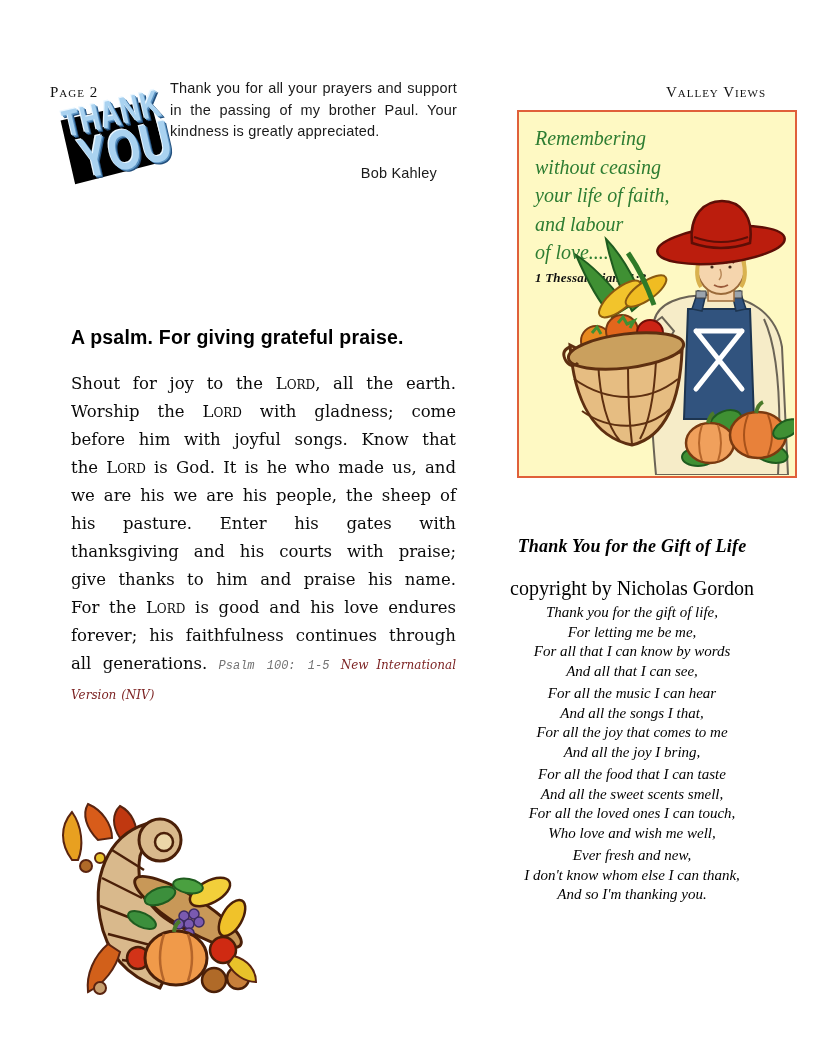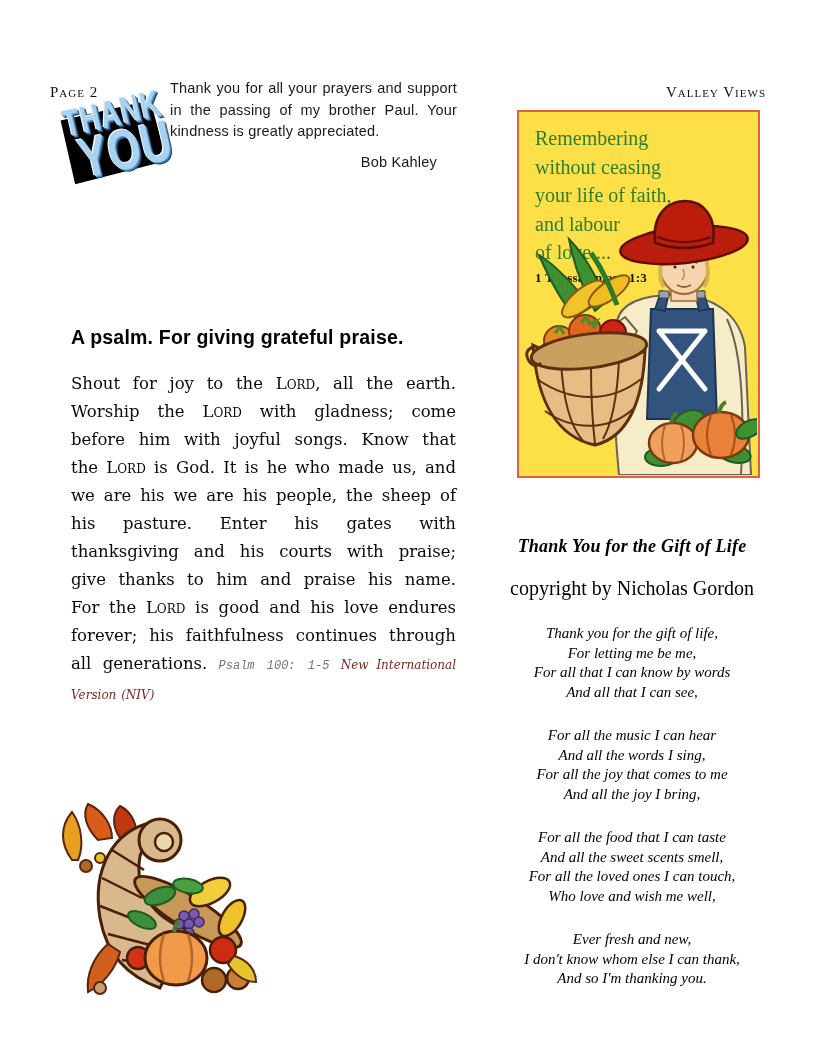--- a/index.html
+++ b/index.html
@@ -28,21 +28,21 @@
     text-shadow:-1px -1px 0 #e9f6ff, 1px 1px 0 #5d95c4, 2px 2px 0 #24517e;
   }
   .ty-line1 { left:14px; top:14px; font-size:27px; transform:scaleY(1.4); }
   .ty-line2 { left:22px; top:44px; font-size:42px; transform:scaleY(1.35); }
   
   .note {
     position:absolute; left:170px; top:78px; width:287px;
     font-size:14.5px; line-height:21.5px; text-align:justify; color:#1a1a1a;
     letter-spacing:.2px;
   }
-  .note .sig { text-align:right; padding-right:20px; margin-top:9px; }
+  .note .sig { text-align:right; padding-right:20px; margin-top:20px; }
   
   .psalm-head {
     position:absolute; left:71px; top:326px; width:390px;
     font-size:19.5px; font-weight:700; letter-spacing:.2px;
   }
   .psalm-body {
     position:absolute; left:71px; top:370px; width:385px;
     font-family:"DejaVu Serif", serif; font-size:16.5px; line-height:28px;
     text-align:justify; word-spacing:3px; color:#0a0a0a;
   }
@@ -50,42 +50,42 @@
   .cite-ref {
     font-family:Liberation Mono, monospace; font-style:italic;
     color:#737373; font-size:12px; word-spacing:2px;
   }
   .cite-ver {
     font-family:"DejaVu Serif", serif; font-style:italic;
     color:#7a1f1f; font-size:12px; line-height:16px; word-spacing:1px;
   }
   
   .card {
-    position:absolute; left:517px; top:110px; width:243px; height:368px;
-    border:2px solid #e0603a; background:#fde047;
+    position:absolute; left:517px; top:110px; width:280px; height:368px;
+    border:2px solid #e0603a; background:#fef9c3;font-style:italic;
   }
   .card-quote {
     position:absolute; left:16px; top:12px; width:212px;
     font-family:"Liberation Serif", serif; font-size:20px; line-height:28.5px;
     color:#2e7d32;
   }
   .card-ref {
     position:absolute; left:16px; top:158px;
     font-family:"Liberation Serif", serif; font-weight:700;
     font-size:13px; letter-spacing:.2px; color:#111;
   }
   .farmer-svg { position:absolute; right:1px; bottom:1px; }
   
   .poem {
     position:absolute; left:480px; top:536px; width:304px; text-align:center;
     font-family:"Liberation Serif", serif;
   }
   .poem-title { font-size:18px; font-weight:700; font-style:italic; letter-spacing:.2px; }
   .poem-byline { font-size:20px; margin-top:20px; }
-  .stanza { margin-top:24px; font-style:italic; font-size:15px; line-height:19.5px; }
+  .stanza { margin-top:3px; font-style:italic; font-size:15px; line-height:19.5px; }
   .stanza div { white-space:nowrap; }
   
   .cornu { position:absolute; left:42px; top:800px; }
 </style>
 </head>
 <body>
 
 <div class="hdr">
   <span>Page 2</span>
   <span>Valley Views</span>
@@ -184,21 +184,21 @@
   <div class="poem-title">Thank You for the Gift of Life</div>
   <div class="poem-byline">copyright by Nicholas Gordon</div>
   <div class="stanza">
     <div>Thank you for the gift of life,</div>
     <div>For letting me be me,</div>
     <div>For all that I can know by words</div>
     <div>And all that I can see,</div>
   </div>
   <div class="stanza">
     <div>For all the music I can hear</div>
-    <div>And all the words I sing,</div>
+    <div>And all the songs I that,</div>
     <div>For all the joy that comes to me</div>
     <div>And all the joy I bring,</div>
   </div>
   <div class="stanza">
     <div>For all the food that I can taste</div>
     <div>And all the sweet scents smell,</div>
     <div>For all the loved ones I can touch,</div>
     <div>Who love and wish me well,</div>
   </div>
   <div class="stanza">

